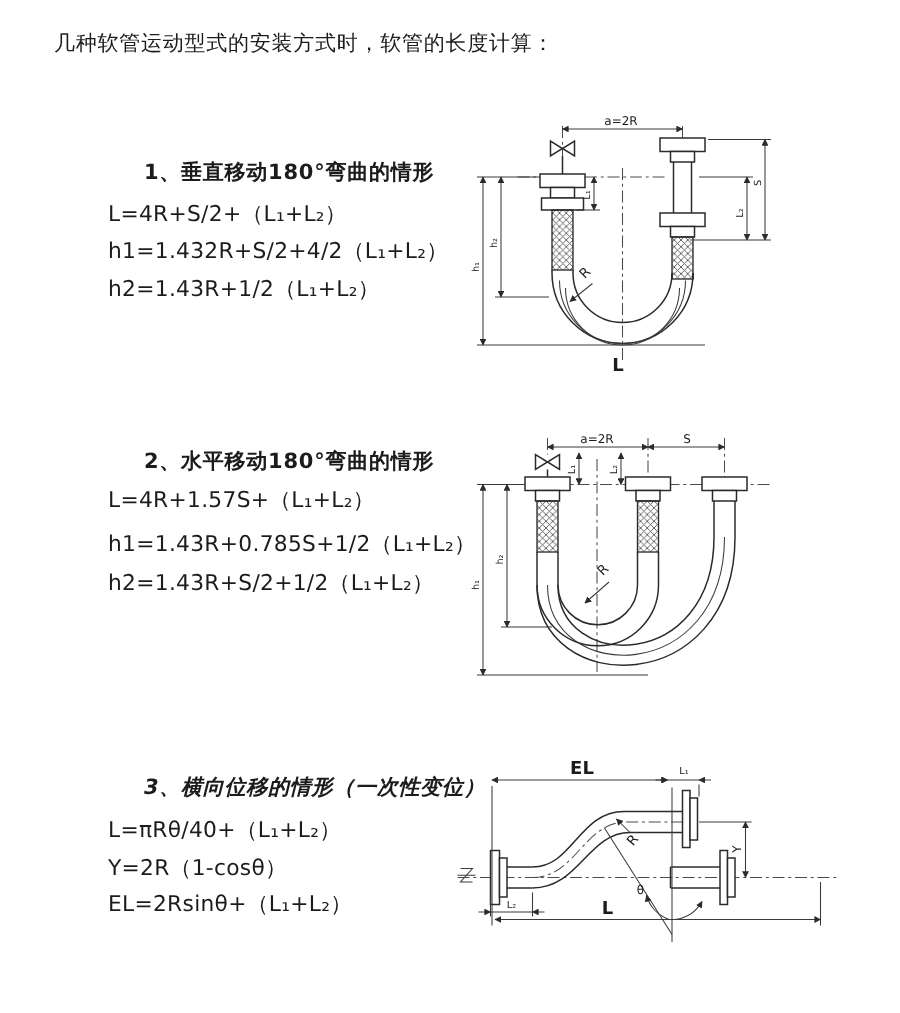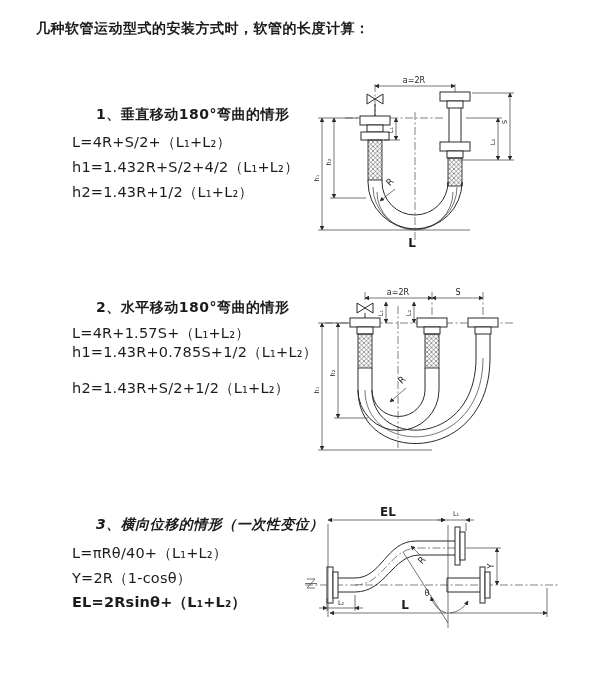--- a/index.html
+++ b/index.html
@@ -2,27 +2,27 @@
 <html><head>
 <meta charset="utf-8">
 <style>
   html,body{margin:0;padding:0;}
   body{
     width:600px;height:675px;position:relative;background:#ffffff;
     font-family:"DejaVu Sans","Liberation Sans",sans-serif;color:#1c1c1c;
     overflow:hidden;
   }
   .abs{position:absolute;white-space:nowrap;}
-  .title{left:36px;top:20px;font-size:14px;font-weight:bold;letter-spacing:0.5px;}
+  .title{left:36px;top:20px;font-size:14px;font-weight:normal;letter-spacing:0.5px;}
   .heading{font-size:14px;font-weight:bold;letter-spacing:0.5px;margin-left:48px;}
   .formula{font-size:14.5px;letter-spacing:0.2px;}
   
   #h1x{left:48px;top:106px;} #f11{left:72px;top:133px;} #f12{left:72px;top:158px;} #f13{left:72px;top:183px;}
-  #h2x{left:48px;top:299px;} #f21{left:72px;top:324px;} #f22{left:72px;top:343px;text-align:center;} #f23{left:72px;top:379px;}
-  #h3x{left:48px;top:516px;font-style:italic;} #f31{left:72px;top:544px;} #f32{left:72px;top:569px;} #f33{left:72px;top:593px;font-weight:bold;}
+  #h2x{left:48px;top:299px;} #f21{left:72px;top:324px;} #f22{left:72px;top:353px;text-align:center;} #f23{left:72px;top:379px;}
+  #h3x{left:48px;top:516px;font-style:italic;} #f31{left:72px;top:544px;} #f32{left:72px;top:569px;} #f33{left:72px;top:593px;}
   #d1{left:310px;top:70px;}
   #d2{left:310px;top:280px;}
   #d3{left:300px;top:495px;}
   svg{display:block;}
   svg .ln{stroke:#2b2b2b;stroke-width:1;fill:none;}
   svg .thin{stroke:#3a3a3a;stroke-width:0.7;fill:none;}
   svg .cl{stroke:#4a4a4a;stroke-width:0.7;fill:none;stroke-dasharray:8 2.5 2 2.5;}
   svg .fit{stroke:#2b2b2b;stroke-width:1;fill:#ffffff;}
   svg .braid{stroke:#2b2b2b;stroke-width:0.9;fill:url(#hx);}
   svg text{fill:#1c1c1c;font-family:"DejaVu Sans","Liberation Sans",sans-serif;}

